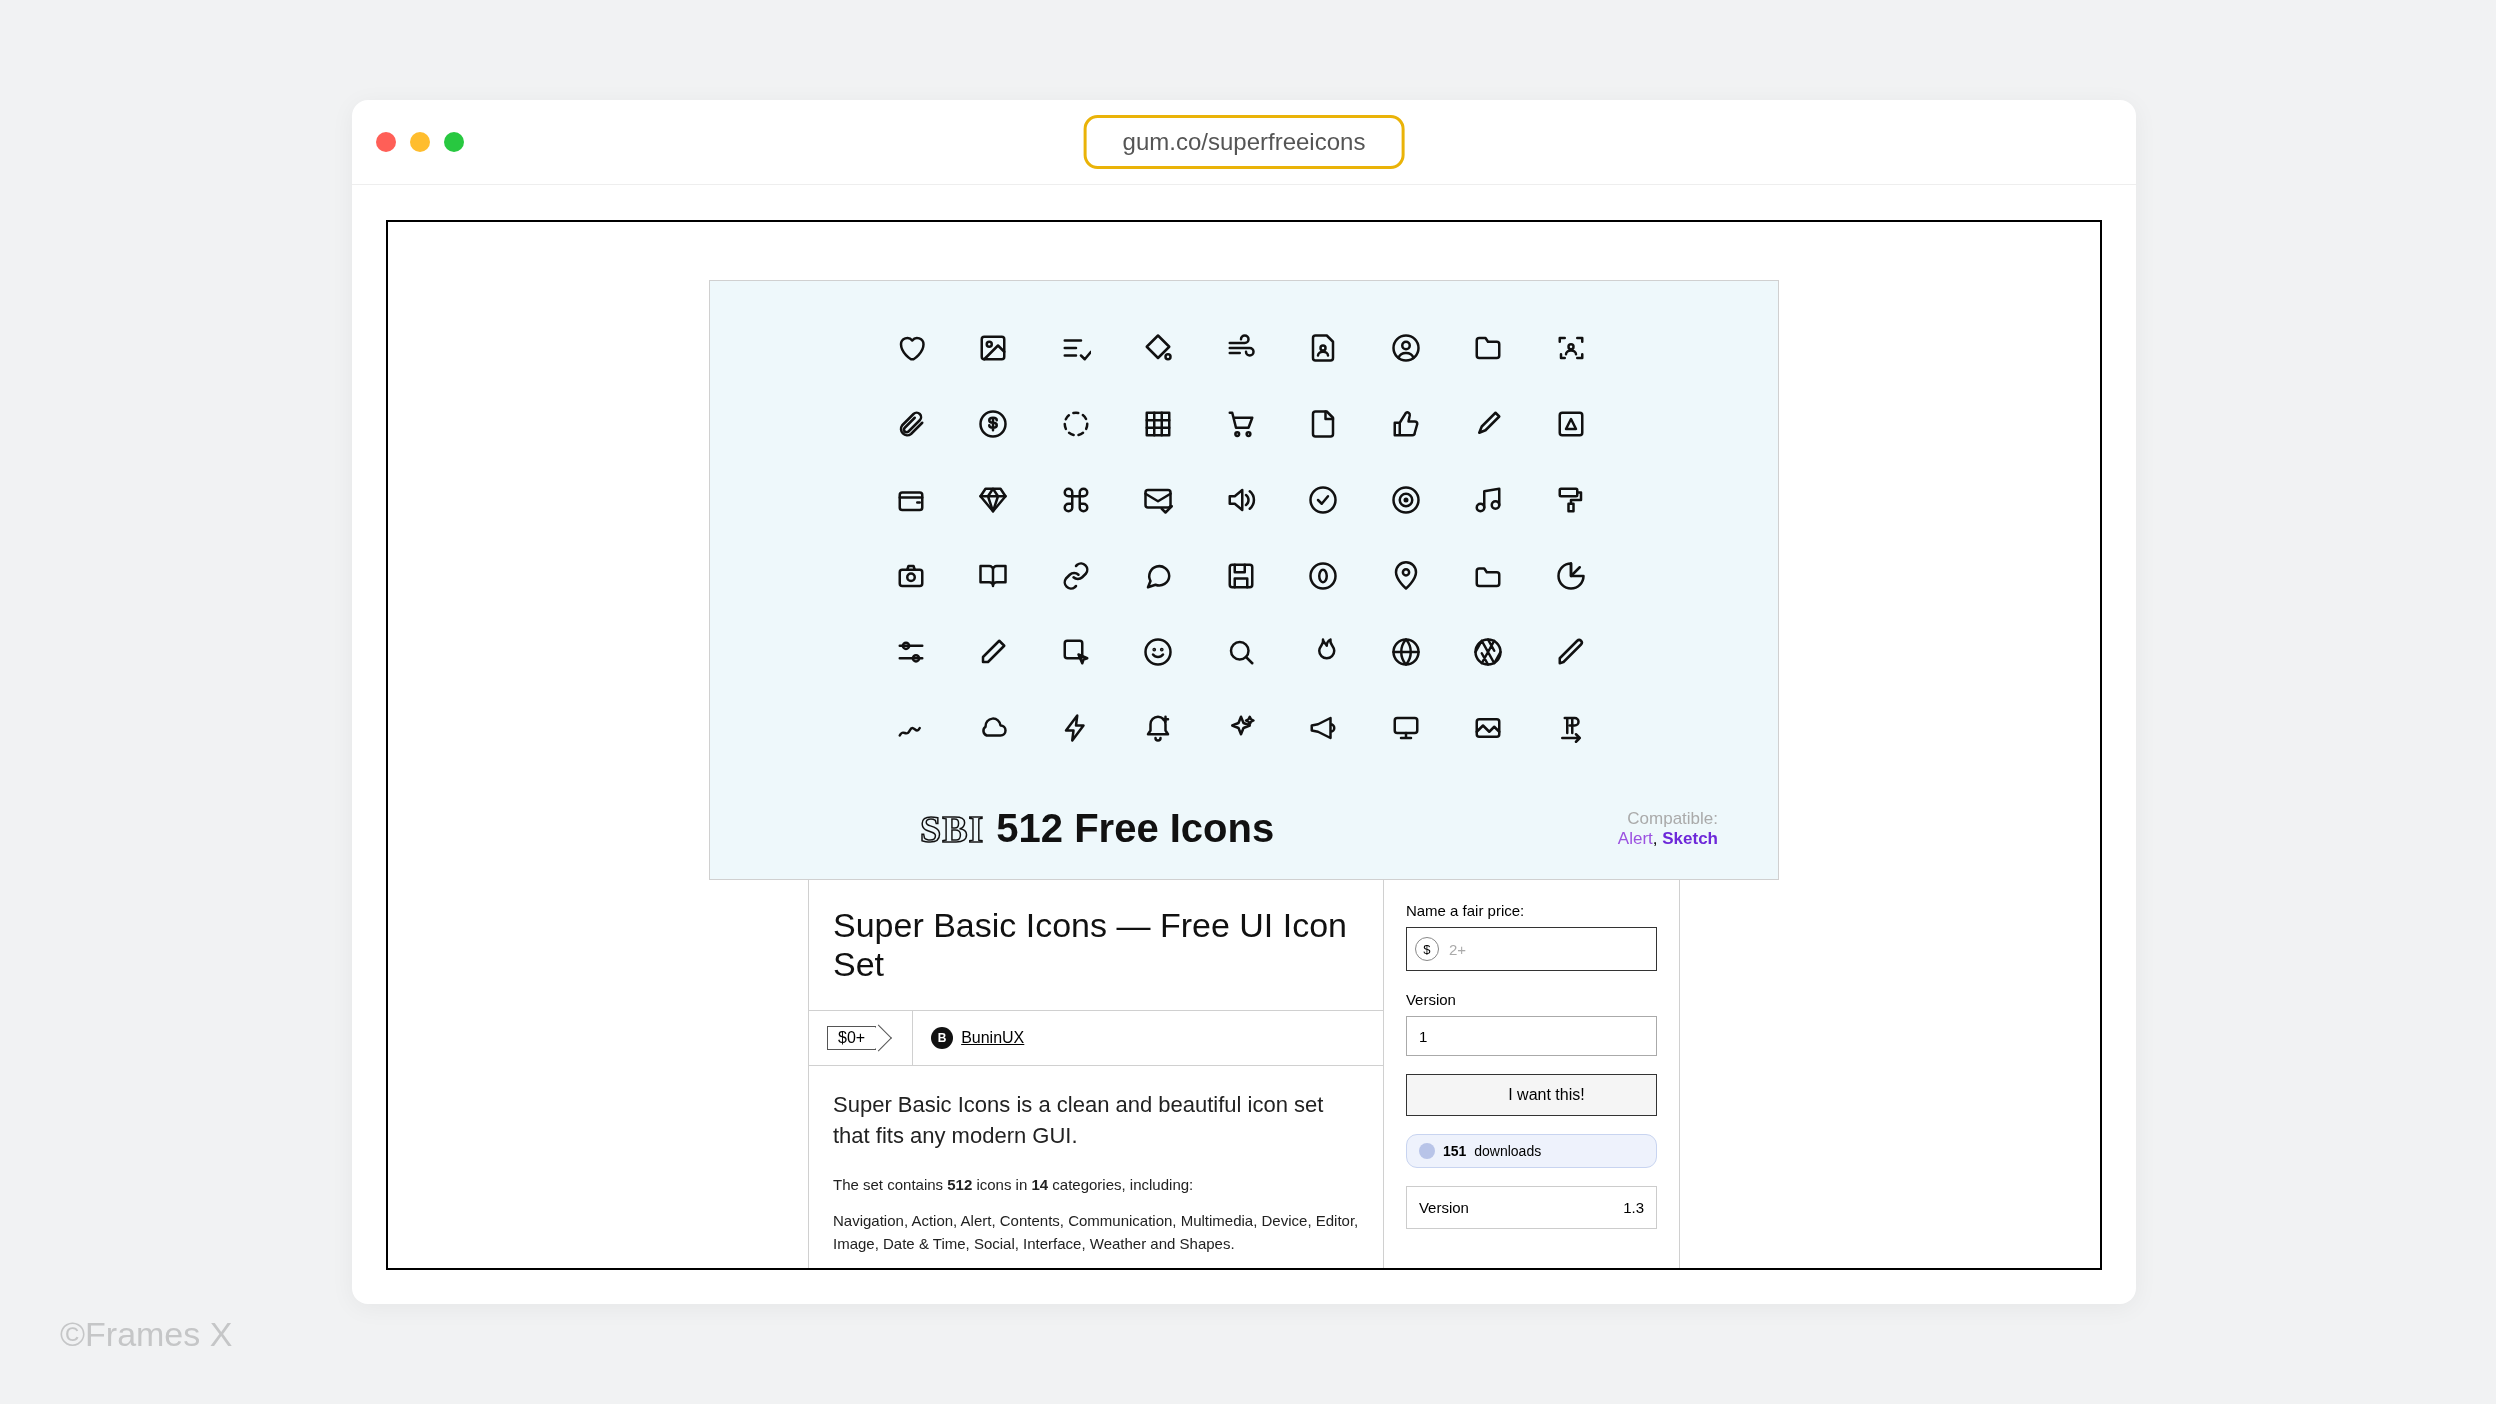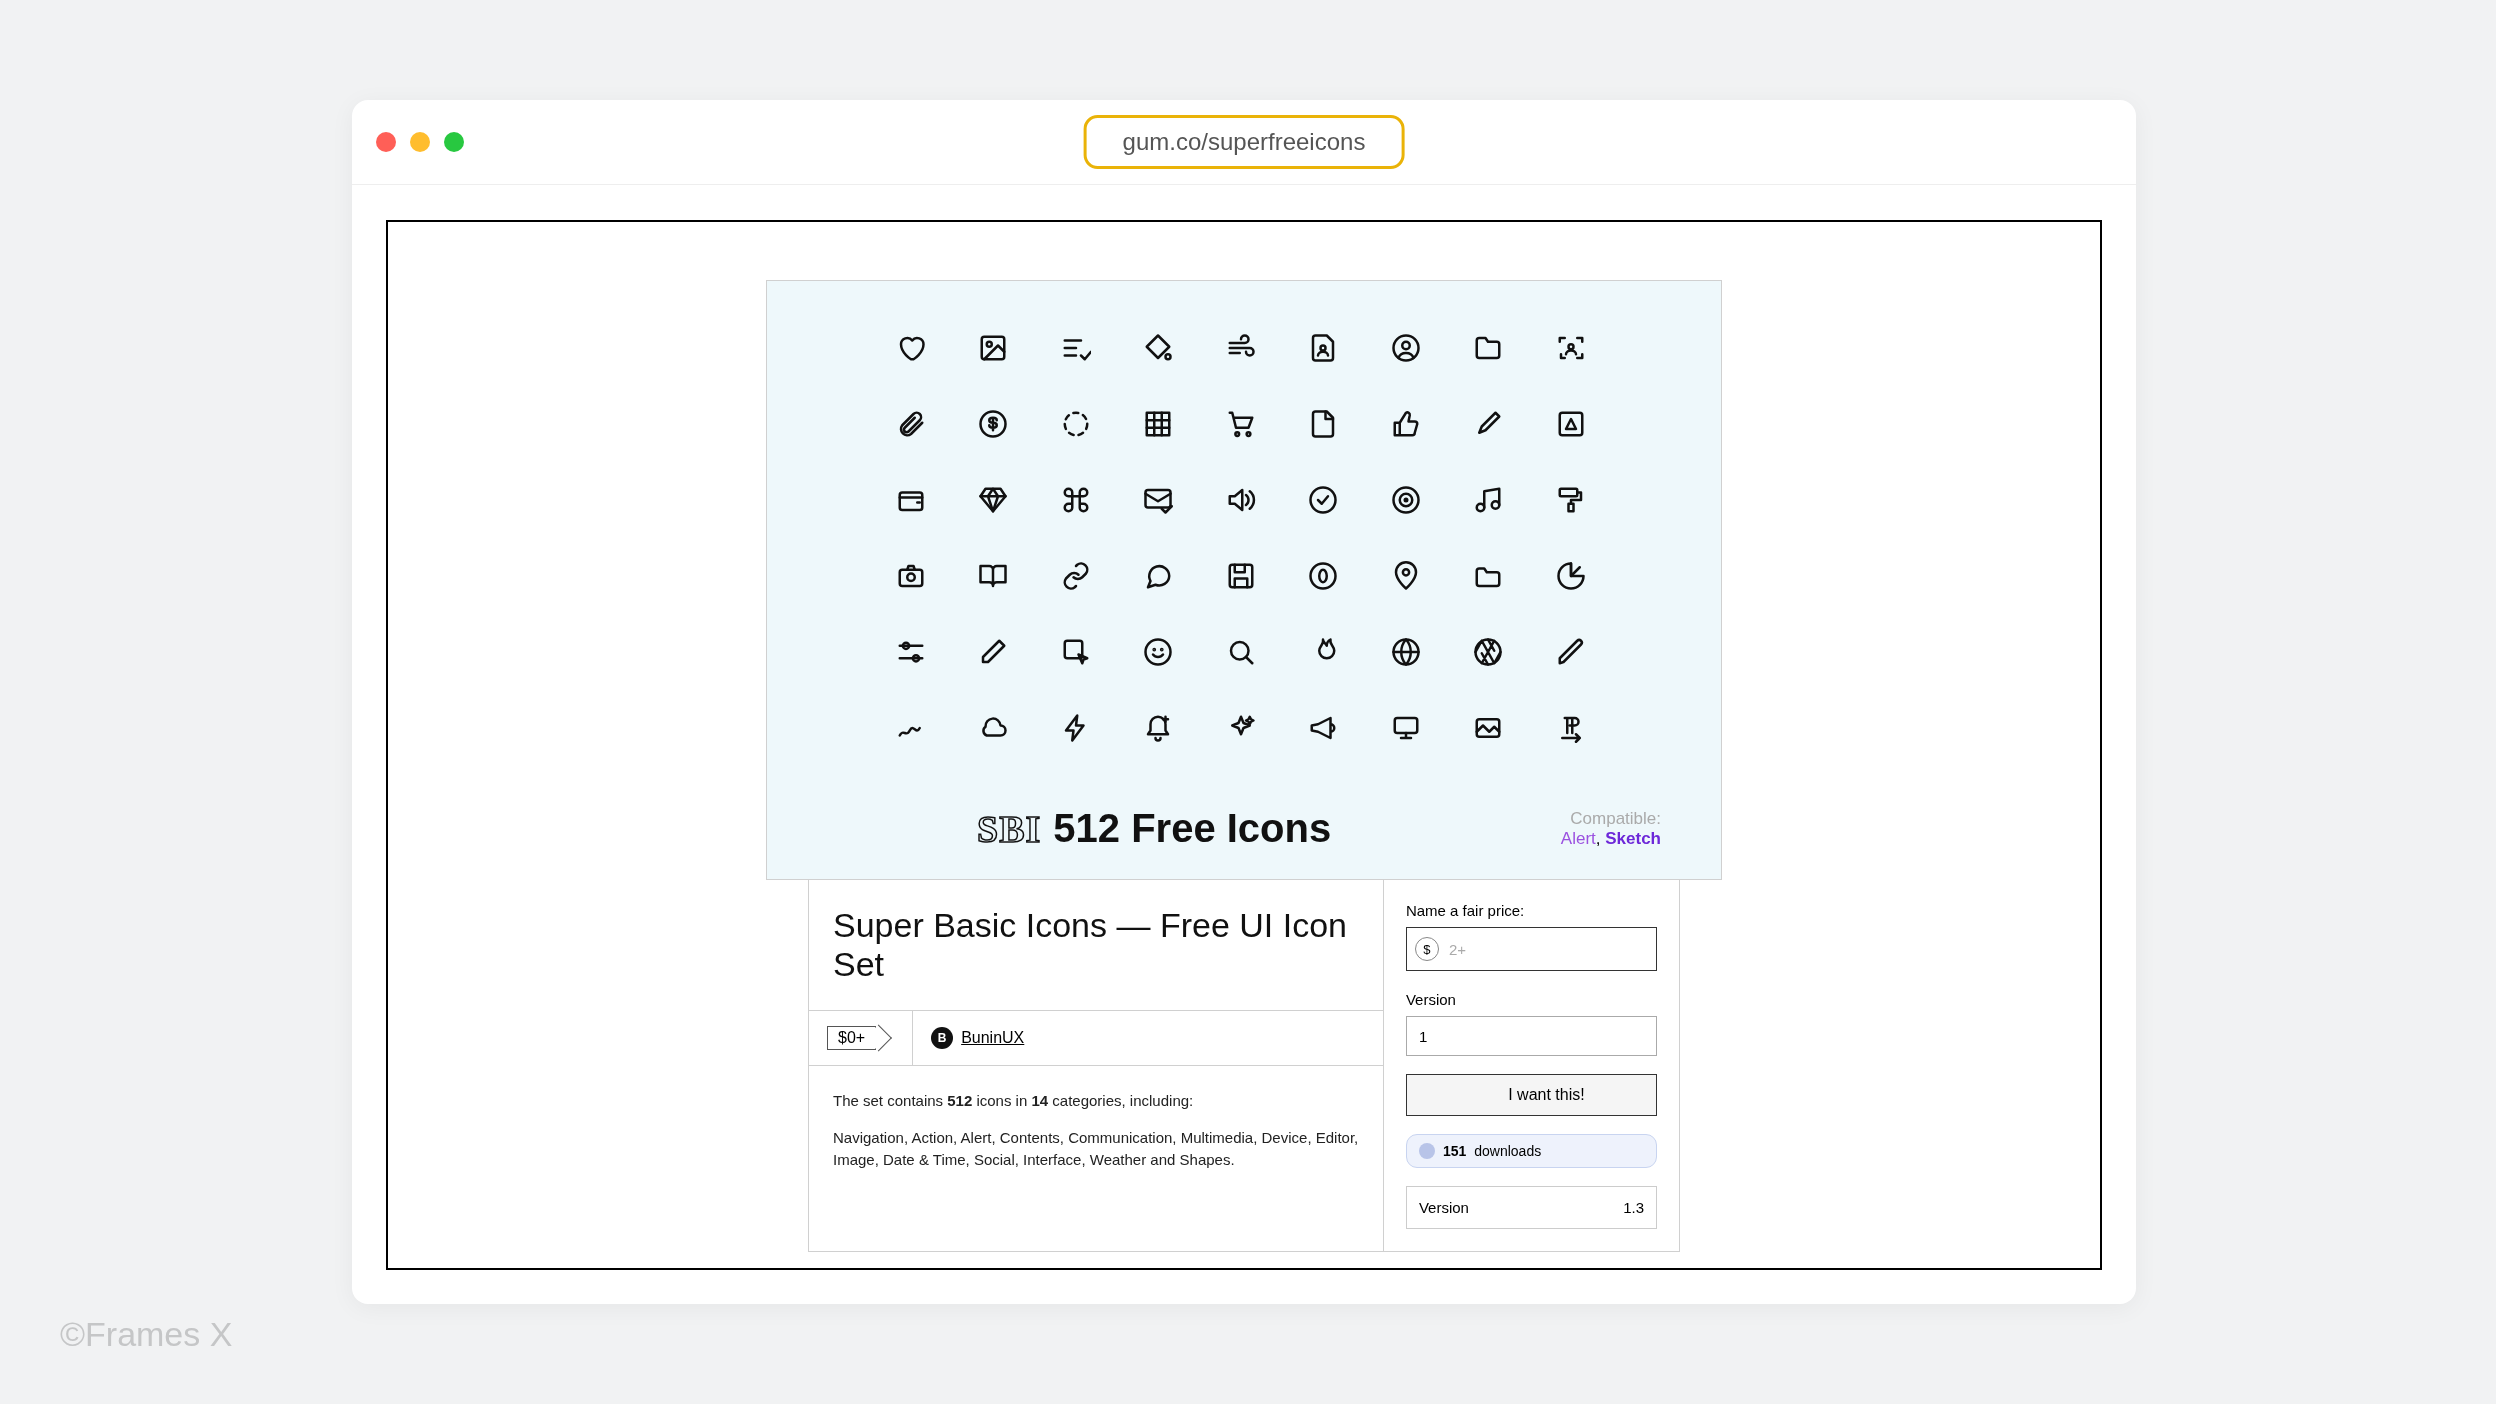--- a/index.html
+++ b/index.html
@@ -60,21 +60,21 @@
       position: absolute;
       top: 120px;
       left: 34px;
       right: 34px;
       bottom: 34px;
       border: 2px solid #000;
       overflow: hidden;
     }
     .hero {
       margin: 58px auto 0;
-      width: 956px;
+      width: 1070px;
       height: 600px;
       border: 1px solid #d0d0d0;
       background: #eef8fb;
       position: relative;
     }
     .icon-grid {
       display: grid;
       grid-template-columns: repeat(9, 1fr);
       gap: 42px 42px;
       width: 700px;
@@ -653,20 +653,21 @@
         <div class="product-title">Super Basic Icons — Free UI Icon Set</div>
         <div class="meta-row">
           <div class="price-tag">$0+</div>
           <div class="divider-v"></div>
           <div class="author">
             <div class="author-avatar">B</div>
             <div class="author-name">BuninUX</div>
           </div>
         </div>
         <div class="description">
+          <div class="desc-lead">Super Basic Icons is a clean and beautiful icon set that fits any modern GUI.</div>
           <div class="desc-small">
             <span>The set contains </span><b>512</b><span> icons in </span><b>14</b><span> categories, including:</span>
           </div>
           <div class="desc-small">Navigation, Action, Alert, Contents, Communication, Multimedia, Device, Editor, Image, Date &amp; Time, Social, Interface, Weather and Shapes.</div>
         </div>
       </div>
       <div class="details-right">
         <div class="field-label">Name a fair price:</div>
         <div class="price-input">
           <div class="currency-pill">$</div>

